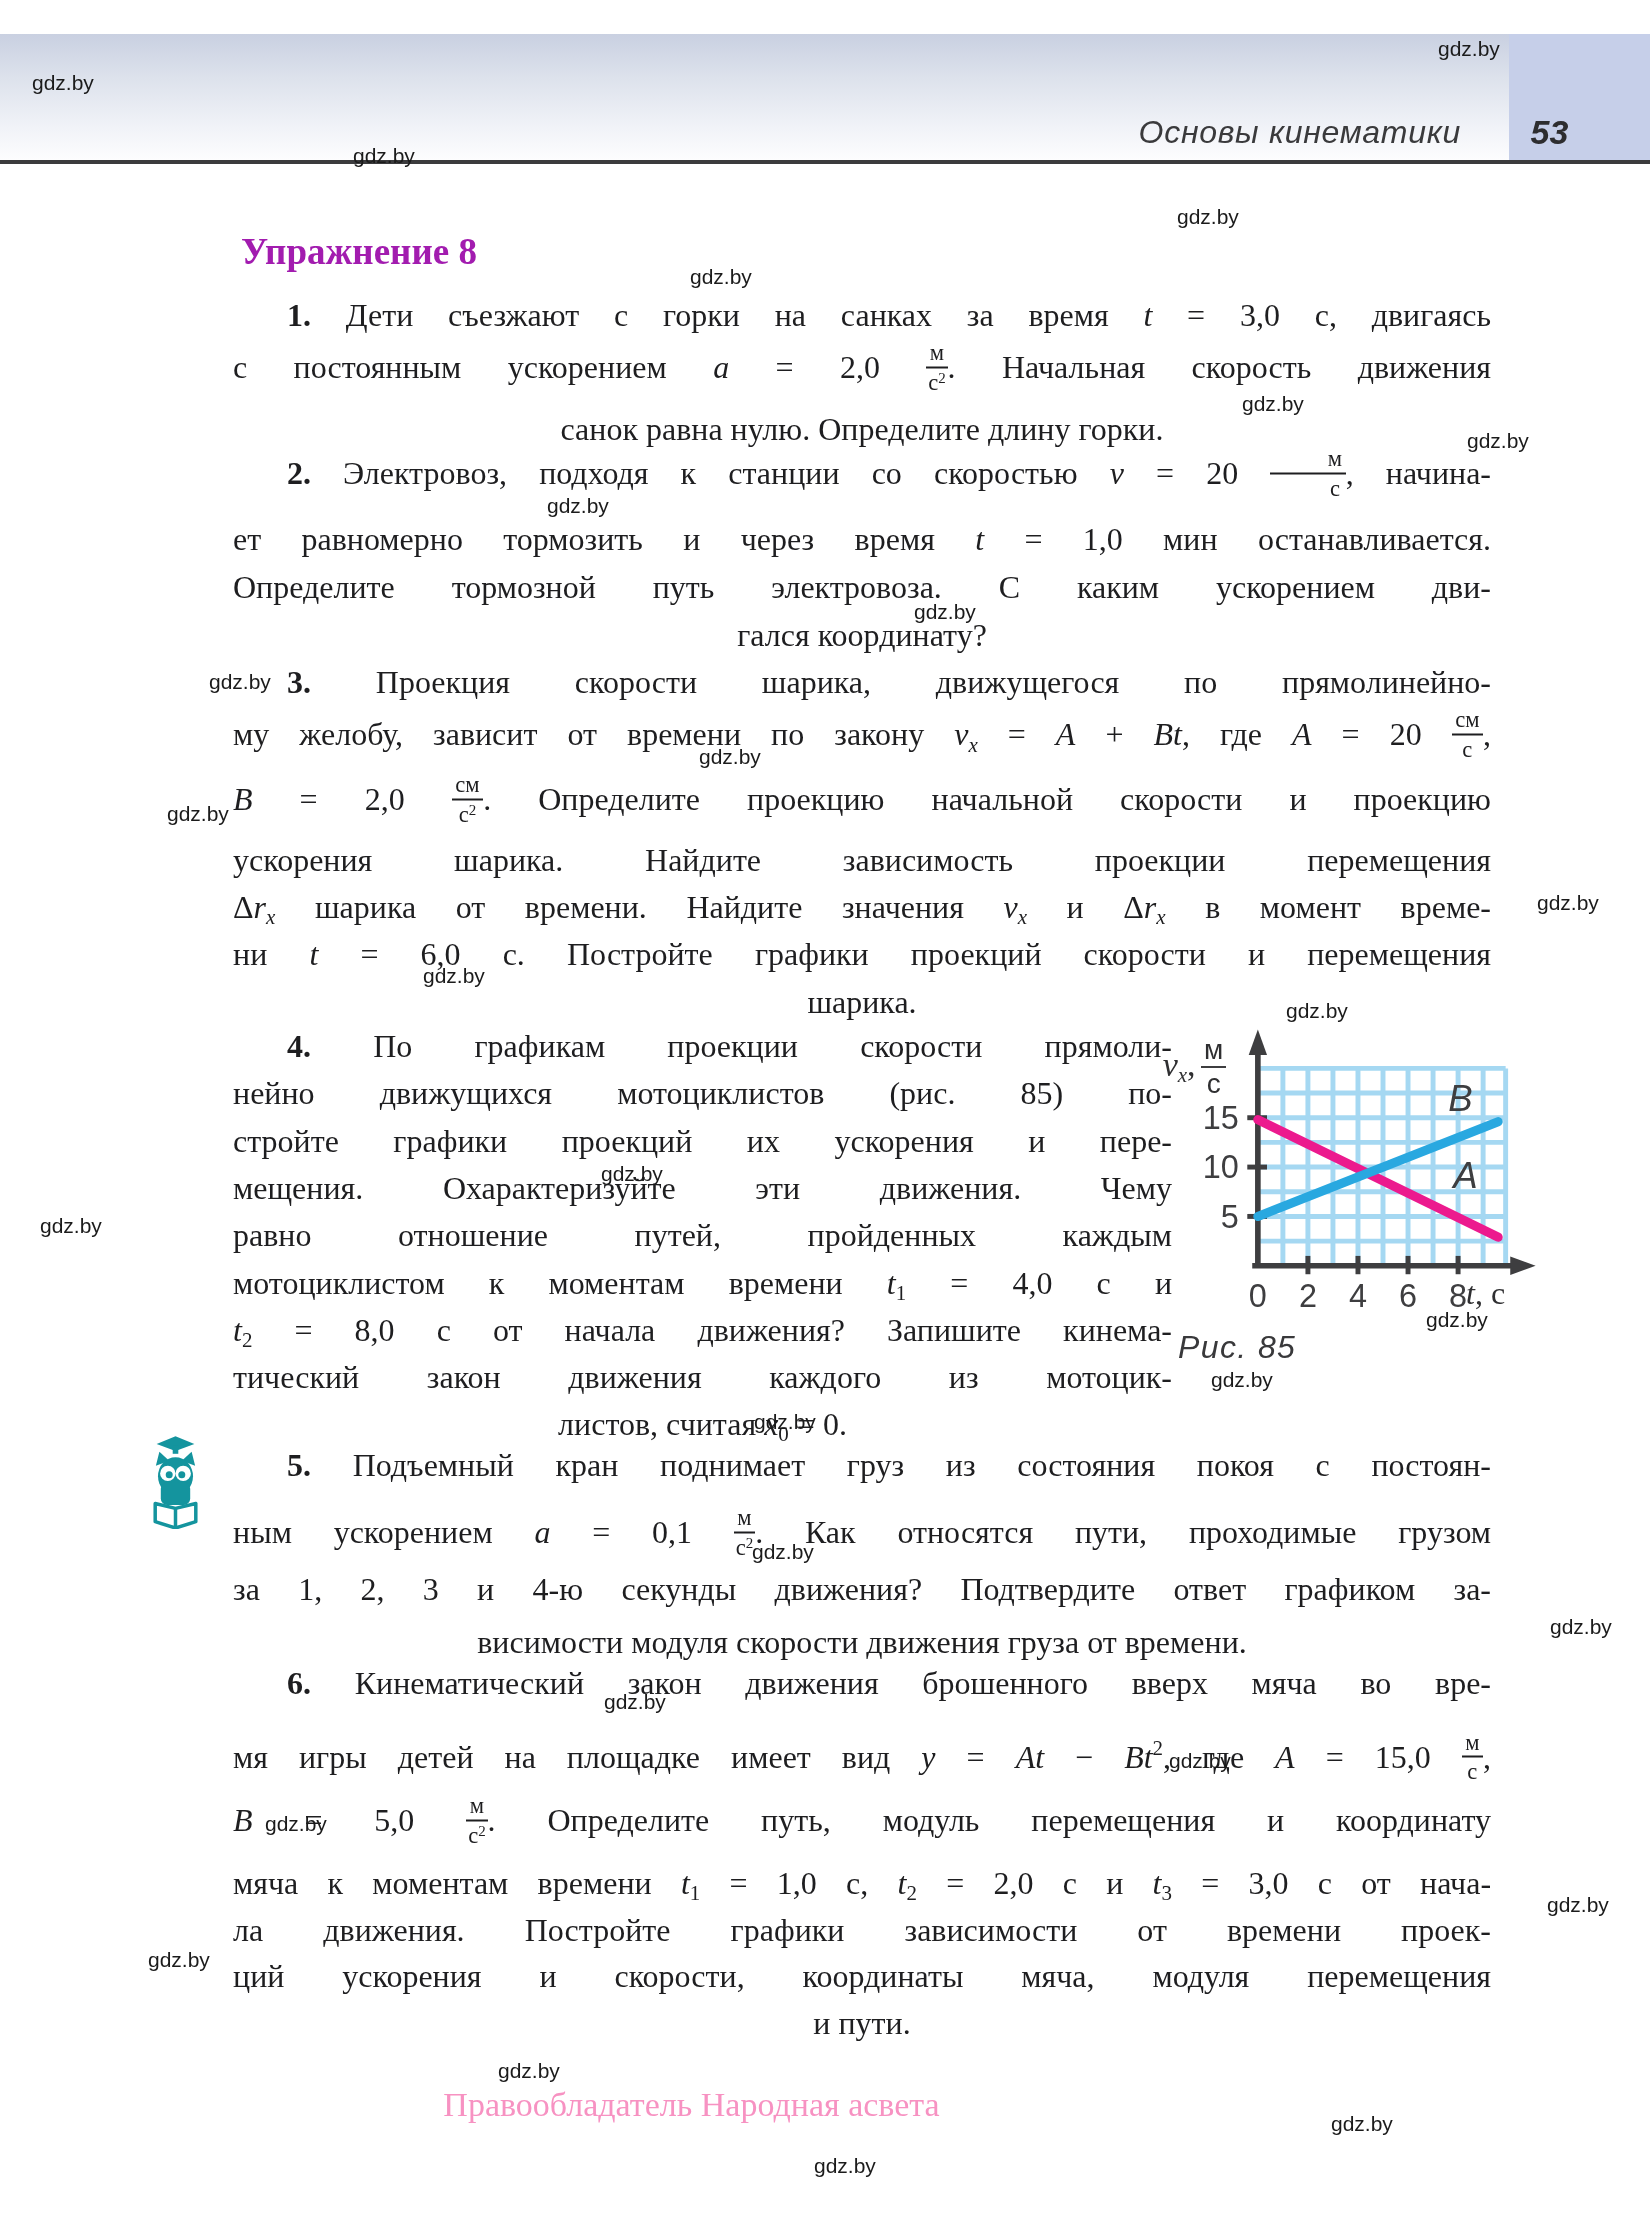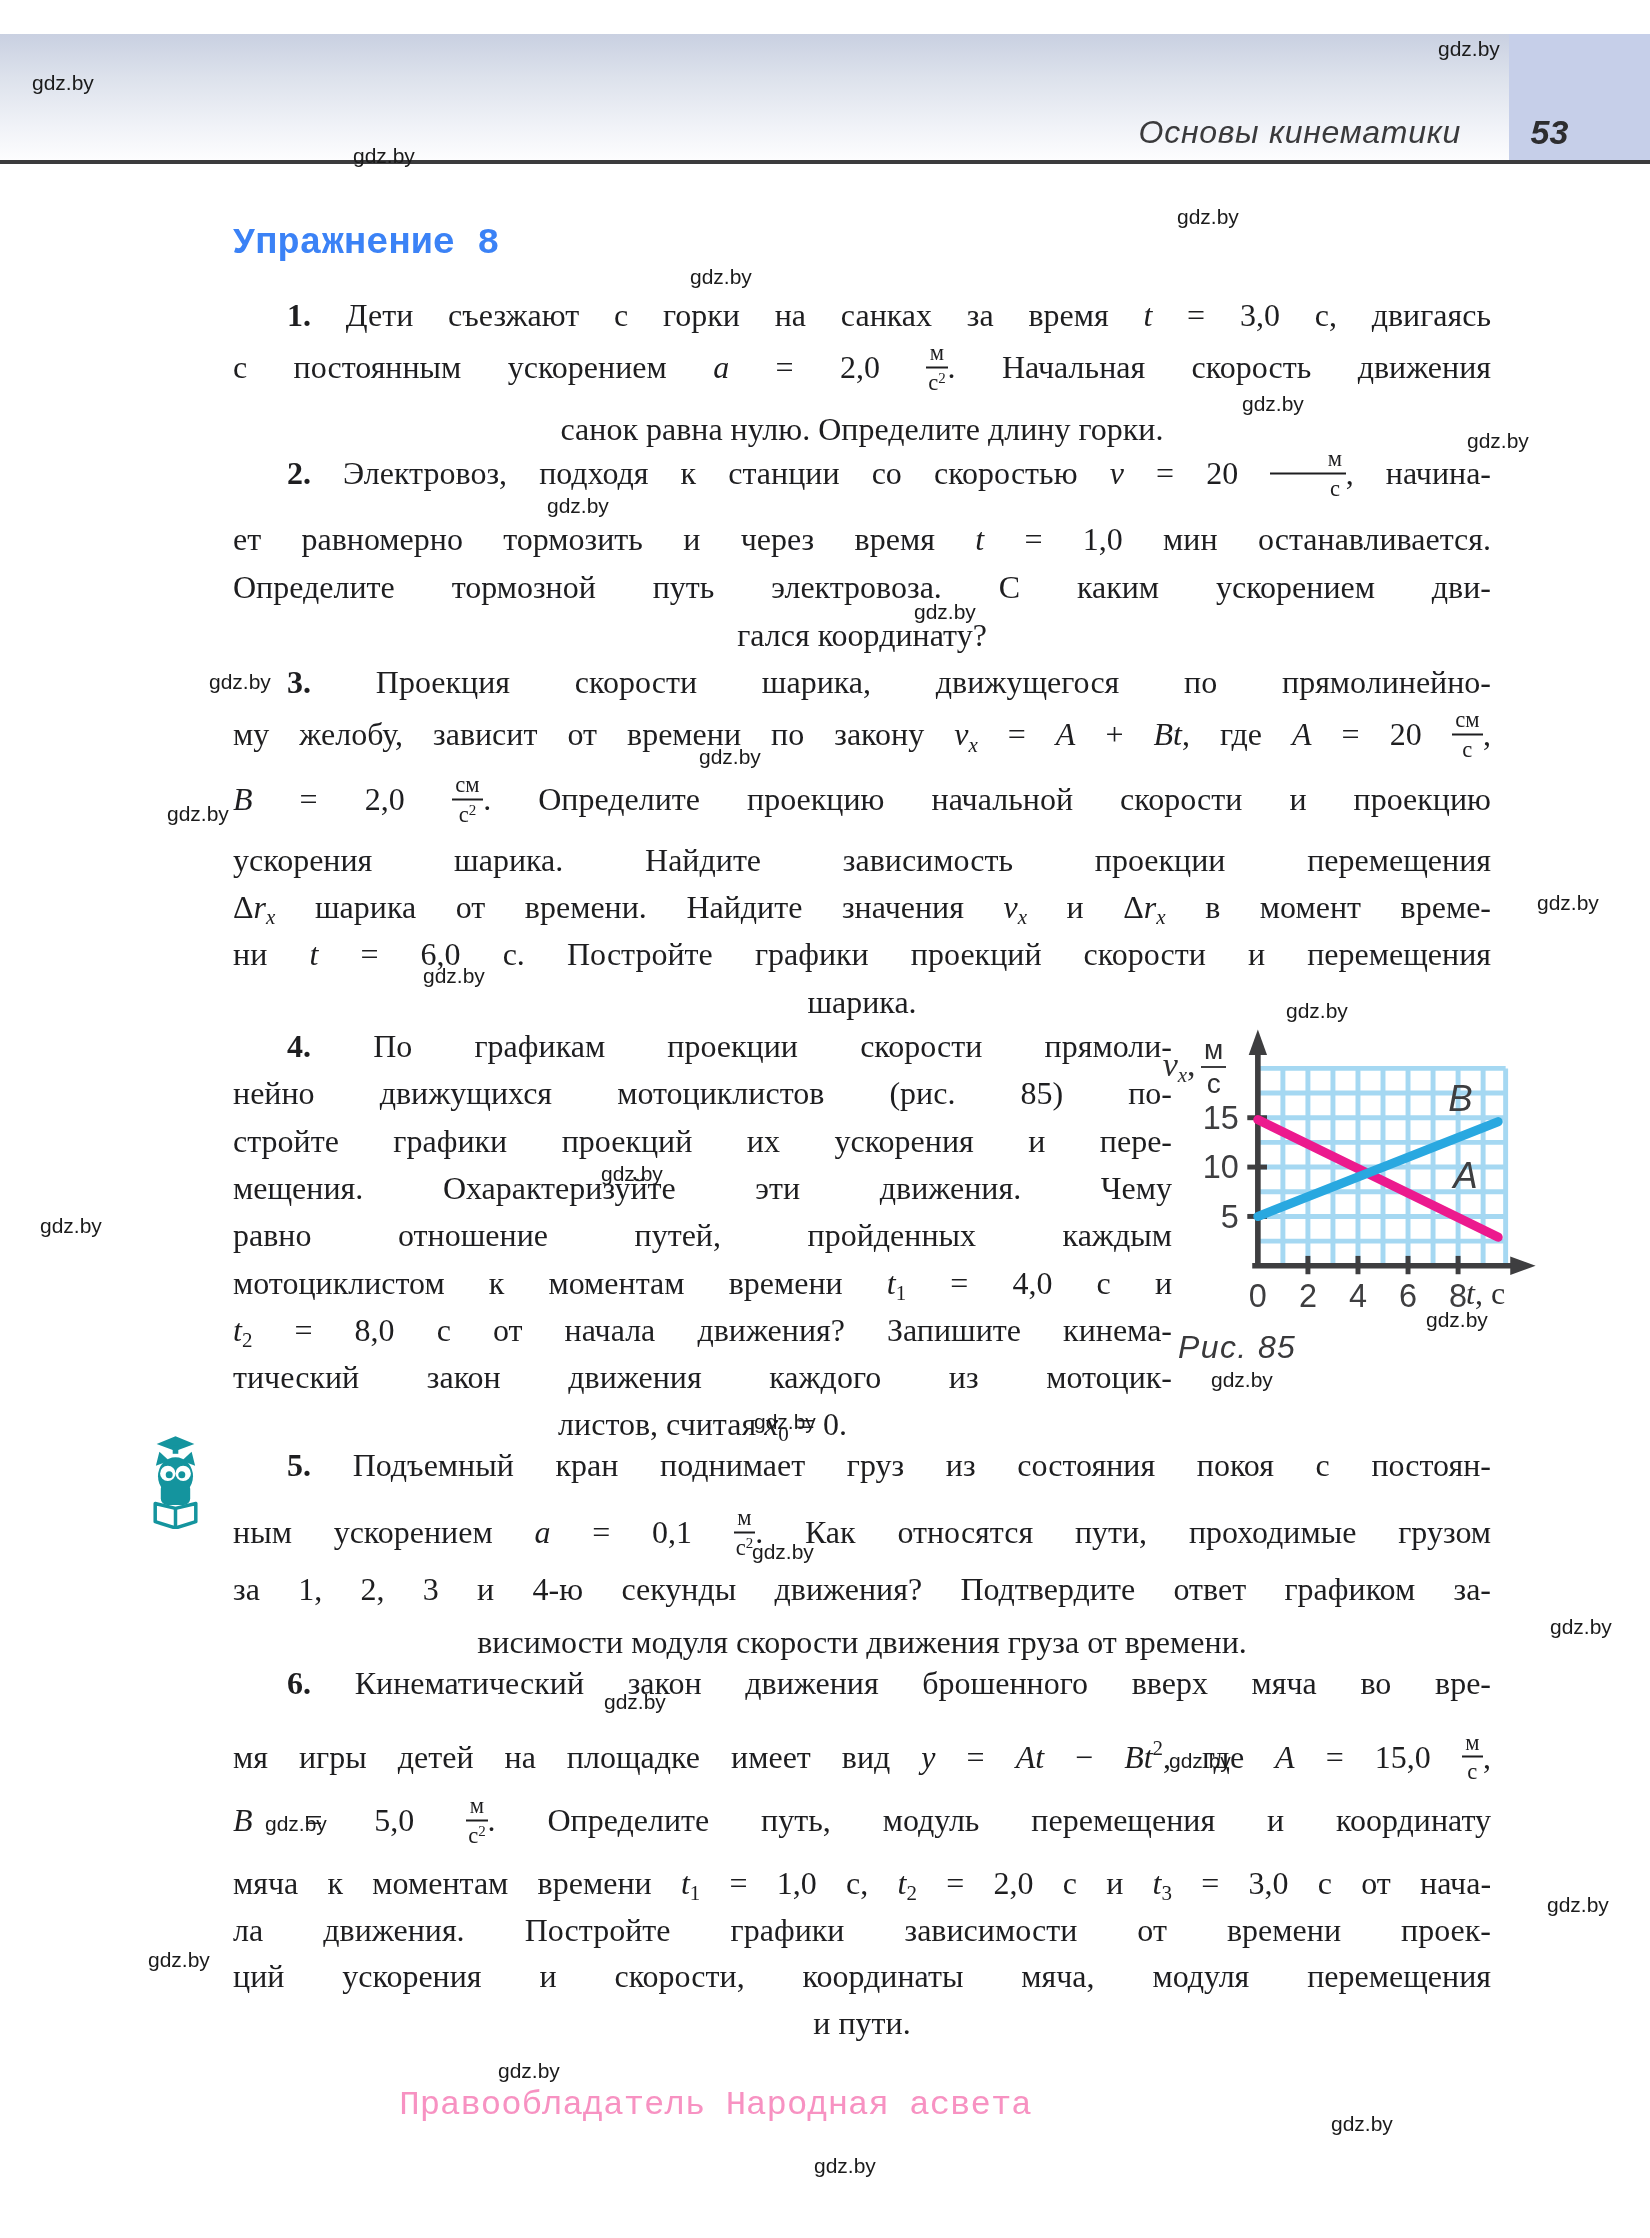--- a/index.html
+++ b/index.html
@@ -11,22 +11,22 @@
 
   .header-band{position:absolute;left:0;top:34px;width:1651px;height:126px;
     background:linear-gradient(180deg,#c9d0e1 0%,#dde2ec 35%,#f1f3f8 75%,#fdfdfe 100%);}
   .page-panel{position:absolute;left:1509px;top:34px;width:142px;height:126px;background:#c6cfe9;}
   .header-rule{position:absolute;left:0;top:160px;width:1651px;height:3.5px;background:#3b3b3d;}
   .header-title{position:absolute;top:114px;left:1087px;width:374px;text-align:right;
     font-family:"Liberation Sans",sans-serif;font-style:italic;font-size:32px;color:#3a3a3c;letter-spacing:0.7px;}
   .page-number{position:absolute;top:113px;left:1509px;width:81px;text-align:center;
     font-family:"Liberation Sans",sans-serif;font-style:italic;font-weight:700;font-size:34px;color:#2d2d2f;}
 
-  .ex-title{position:absolute;left:233px;top:222px;margin:0;
-    font-family:Liberation Mono, monospace;font-weight:700;font-size:37px;color:#3b82f6;}
+  .ex-title{position:absolute;left:233px;top:222px;margin:8px;
+    font-family:Liberation Serif, serif;font-weight:700;font-size:37px;color:#a21caf;}
 
   .line{position:absolute;left:233px;width:1258px;font-size:32px;line-height:41px;
         text-align:justify;color:#1e1e20;}
   .line::after{content:"";display:inline-block;width:100%;height:0;}
   .line.narrow{width:939px;}
   .line.indent{text-indent:54px;}
   .line.left{text-align:center;}
   .line.left::after{display:none;}
   .bd{font-weight:700;}
   .it{font-style:italic;}
@@ -48,21 +48,21 @@
   .yfrac .den{display:block;padding-top:1.4px;}
   .x-label{position:absolute;left:316px;top:281px;font-size:32px;color:#2f2f31;}
   .fig-caption{position:absolute;left:28px;top:335px;font-family:"Liberation Sans",sans-serif;
                font-style:italic;font-size:32px;color:#39393b;letter-spacing:1.4px;}
 
   .owl{position:absolute;left:151px;top:1436px;width:49px;height:93px;}
 
   .wm{position:absolute;font-family:"Liberation Sans",sans-serif;font-size:21px;color:#1b1b1b;white-space:nowrap;}
 
   .copyright{position:absolute;top:2086px;left:0;width:1383px;text-align:center;
-    font-family:Liberation Mono, monospace;font-size:34px;color:#f792c2;padding-left:24px;}
+    font-family:Liberation Serif, serif;font-size:34px;color:#f792c2;}
   .links{position:absolute;top:2194px;left:0;width:1651px;text-align:center;
     font-family:"Liberation Sans",sans-serif;font-size:28px;color:#2340d2;word-spacing:5.6px;cursor:pointer;}
 </style>
 </head>
 <body>
 
 <div class="page">
 
 
   <div class="header-band"></div>

